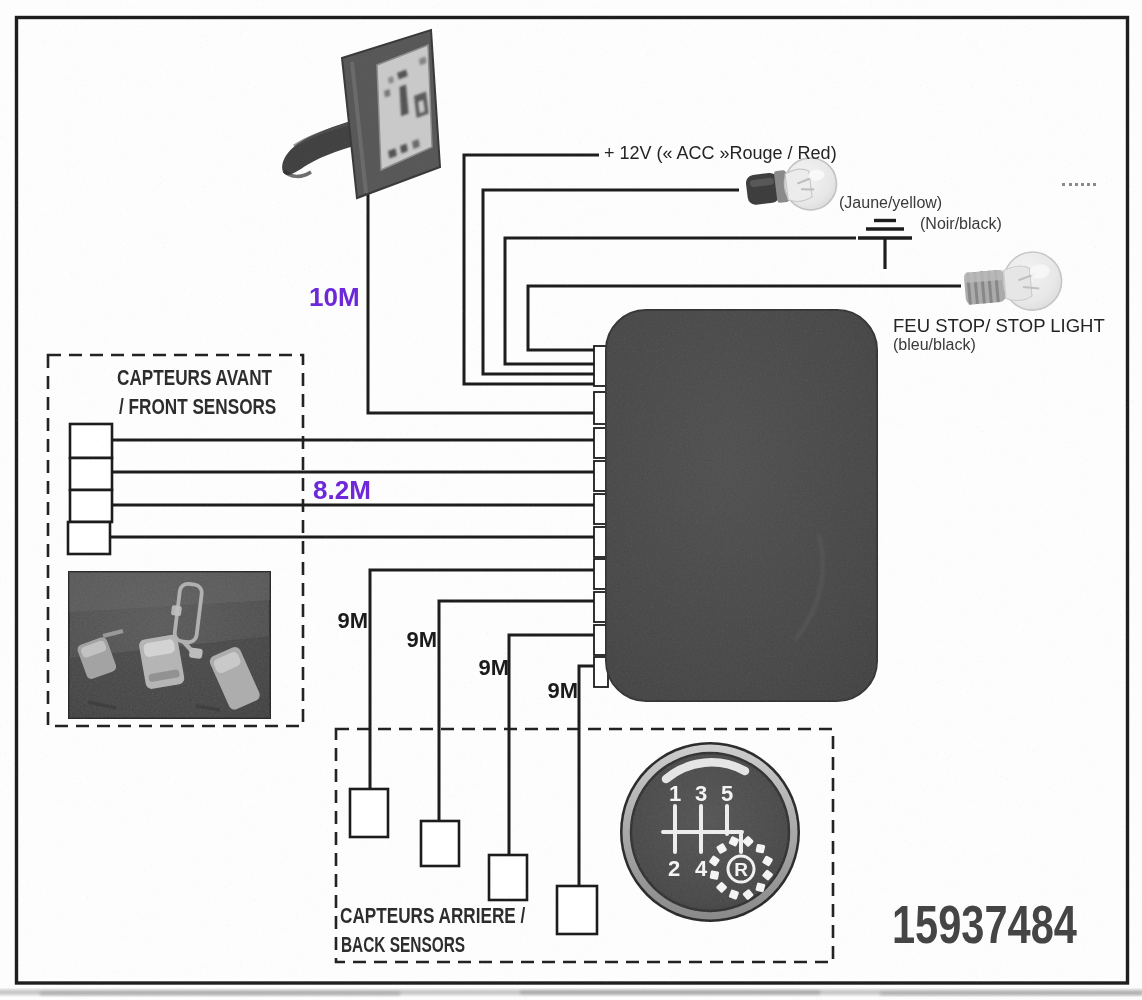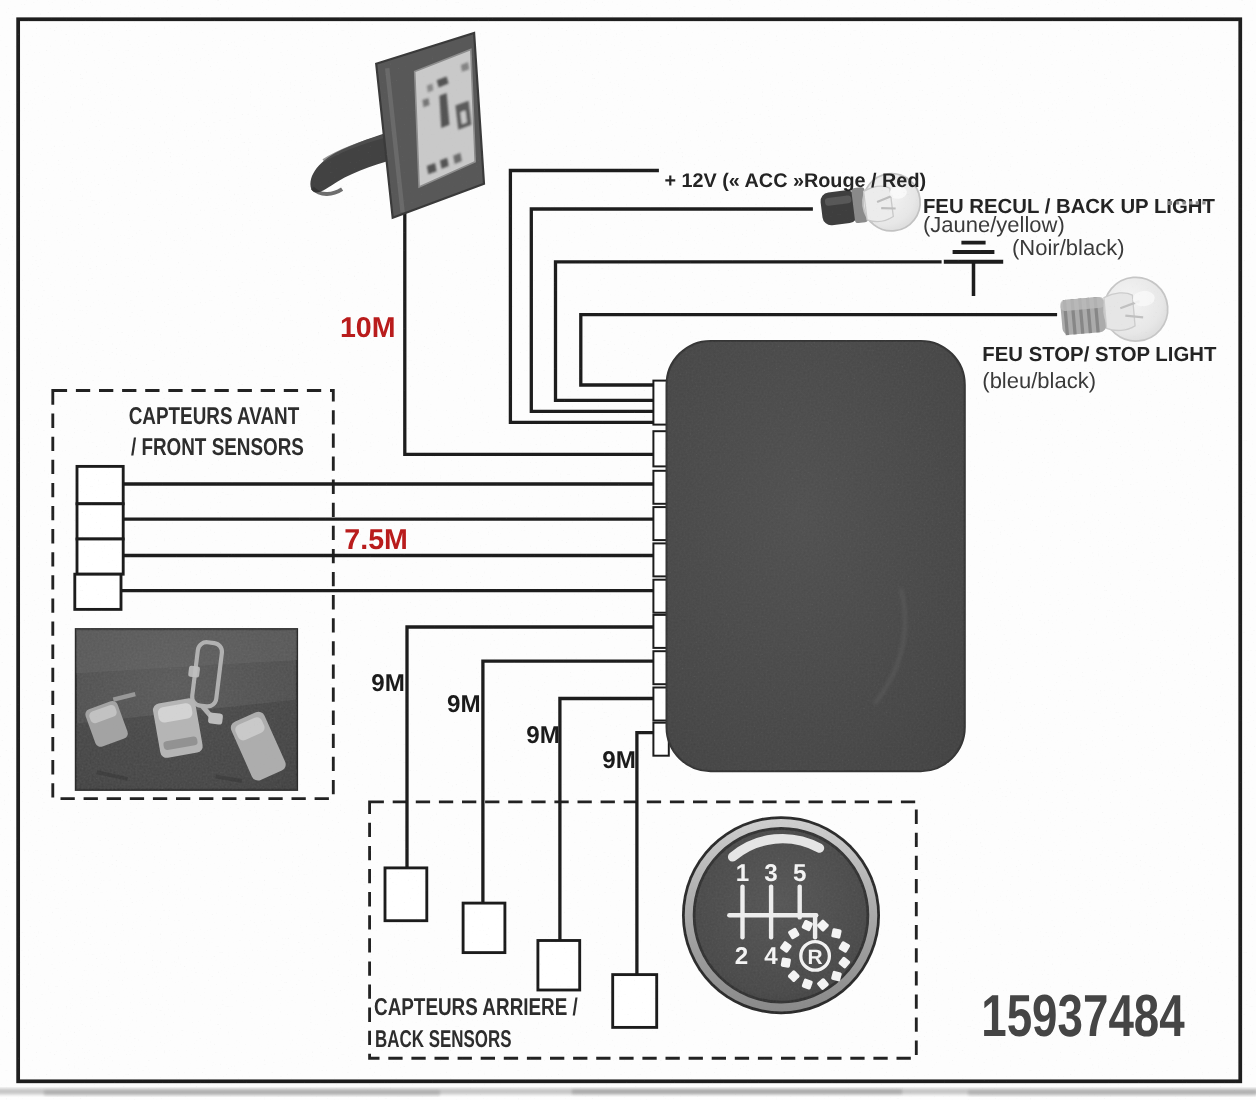--- a/index.html
+++ b/index.html
@@ -1,24 +1,24 @@
 <!DOCTYPE html>
 <html><head>
 <meta charset="utf-8">
 <style>
   html,body{margin:0;padding:0;background:#ffffff;}
   #canvas{position:relative;width:1142px;height:1000px;background:#fdfdfd;overflow:hidden;
           font-family:"Liberation Sans",sans-serif;}
   #diagram-svg{position:absolute;left:0;top:0;}
   #scene{position:absolute;left:0;top:0;width:1142px;height:1000px;filter:blur(0.4px);}
   .lbl{position:absolute;color:#1f1f1f;white-space:nowrap;line-height:1;}
-  .cable{font-weight:bold;font-size:26px;color:#b91c1c;}
+  .cable{font-weight:bold;font-size:26px;color:#6d28d9;}
   .cable9{font-weight:bold;font-size:22px;color:#1b1b1b;text-align:right;}
-  .wirelabel{font-size:18.5px;font-weight:bold;color:#242424;margin-top:11px;}
-  .wirelabel2{font-size:20px;font-weight:500;color:#3a3a3a;}
+  .wirelabel{font-size:18.5px;font-weight:normal;color:#242424;}
+  .wirelabel2{font-size:16px;font-weight:500;color:#3a3a3a;}
   .boxtitle{font-size:22px;font-weight:600;color:#2d2d2d;letter-spacing:0;transform:scaleX(.78);transform-origin:left top;}
   .boxtitle.narrow1{transform:scaleX(.78);}
   .boxtitle.narrow2{transform:scaleX(.70);}
   #part-number{font-size:54px;font-weight:bold;color:#454545;transform:scaleX(.77);
                transform-origin:left top;letter-spacing:0px;}
   .dots-tail{position:absolute;width:34px;height:0;border-bottom:3px dotted #8a8a8a;}
 </style>
 </head>
 <body>
 
@@ -248,33 +248,32 @@
       <text x="674" y="876">2</text>
       <text x="701" y="876">4</text>
     </g>
     <text x="741" y="876" font-family="Liberation Sans, sans-serif" font-weight="bold" font-size="19px" fill="#f2f2f2" text-anchor="middle">R</text>
   </g>
 
   <rect x="0" y="0" width="1142" height="1000" filter="url(#pageNoise)" opacity="0.45"></rect>
 </svg>
 
 <div class="lbl cable" style="left:309px;top:284px;">10M</div>
-<div class="lbl cable" style="left:313px;top:477px;">7.5M</div>
+<div class="lbl cable" style="left:313px;top:477px;">8.2M</div>
 
 <div class="lbl cable9" style="left:318px;top:610px;width:50px;">9M</div>
 <div class="lbl cable9" style="left:387px;top:629px;width:50px;">9M</div>
 <div class="lbl cable9" style="left:459px;top:657px;width:50px;">9M</div>
 <div class="lbl cable9" style="left:528px;top:680px;width:50px;">9M</div>
 
 <div class="lbl wirelabel" style="left:604px;top:144px;font-size:18px;">+ 12V (« ACC »Rouge / Red)</div>
-<div class="lbl wirelabel" style="left:839px;top:168px;">FEU RECUL / BACK UP LIGHT</div>
 <div class="dots-tail" style="left:1062px;top:183px;"></div>
 <div class="lbl wirelabel2" style="left:839px;top:195px;">(Jaune/yellow)</div>
 <div class="lbl wirelabel2" style="left:920px;top:216px;">(Noir/black)</div>
-<div class="lbl wirelabel" style="left:893px;top:302px;">FEU STOP/ STOP LIGHT</div>
+<div class="lbl wirelabel" style="left:893px;top:317px;">FEU STOP/ STOP LIGHT</div>
 <div class="lbl wirelabel2" style="left:893px;top:337px;">(bleu/black)</div>
 
 <div class="lbl boxtitle" style="left:117px;top:367px;">CAPTEURS AVANT</div>
 <div class="lbl boxtitle" style="left:119px;top:396px;">/ FRONT SENSORS</div>
 
 <div class="lbl boxtitle narrow1" style="left:340px;top:905px;">CAPTEURS ARRIERE /</div>
 <div class="lbl boxtitle narrow2" style="left:341px;top:934px;">BACK SENSORS</div>
 
 <div class="lbl" id="part-number" style="left:892px;top:897px;">15937484</div>
 

